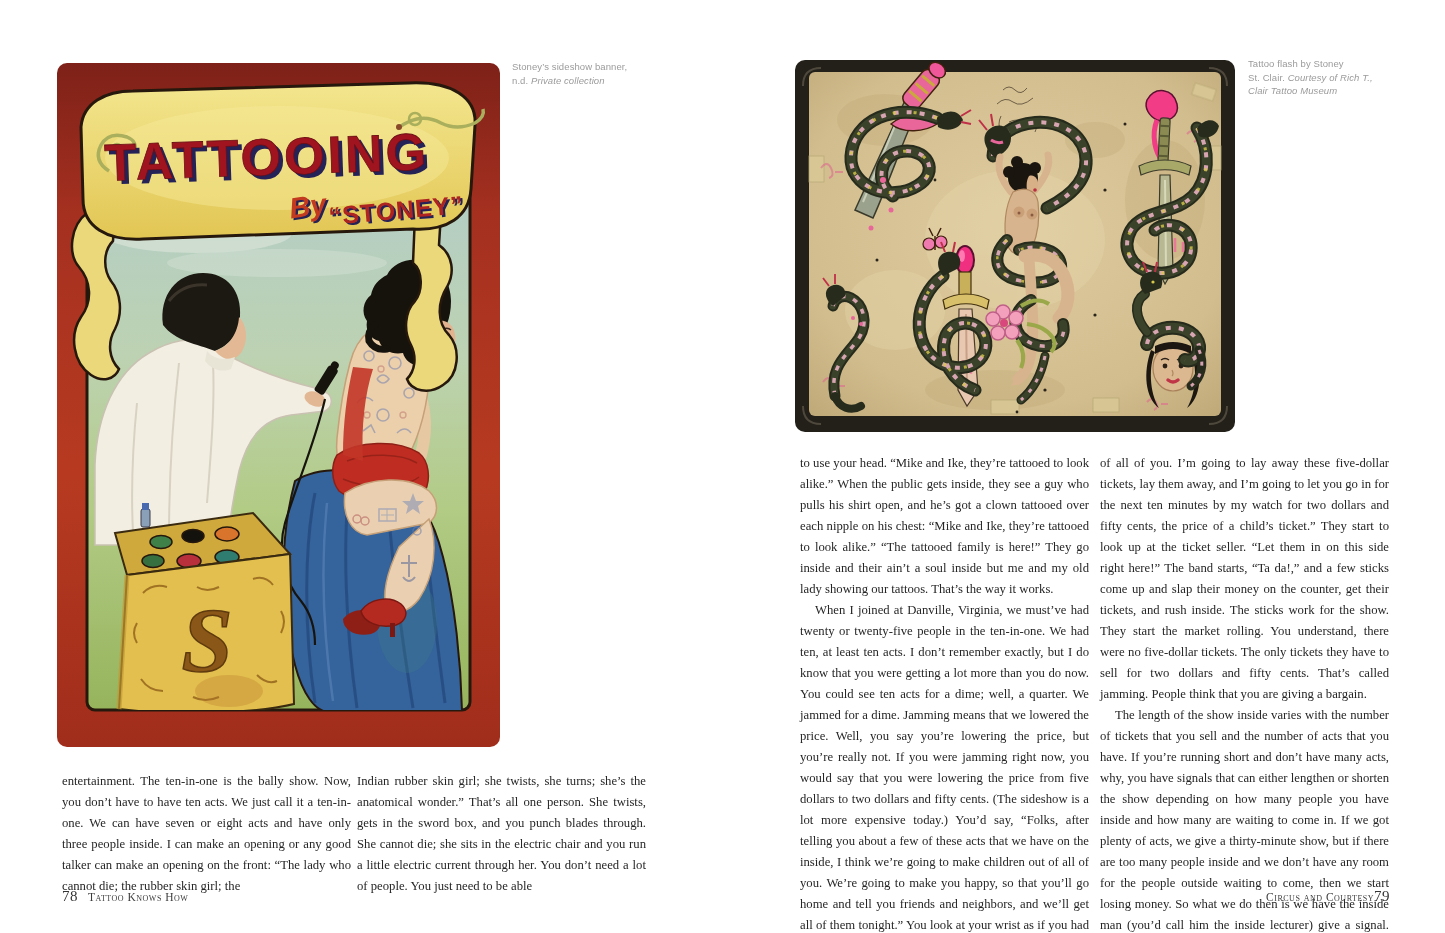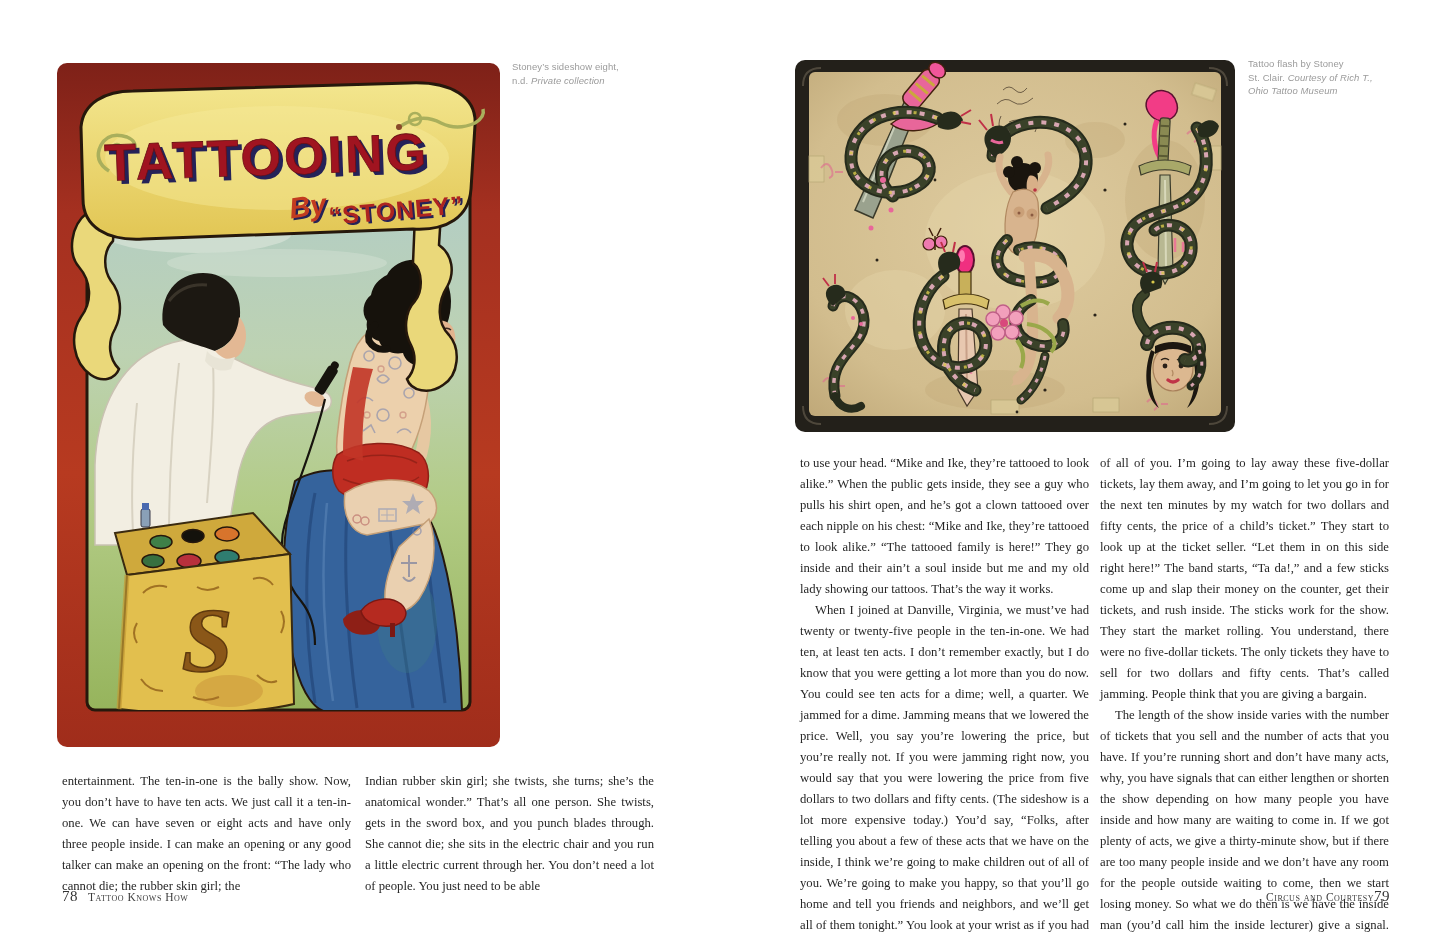--- a/index.html
+++ b/index.html
@@ -20,21 +20,21 @@
   .caption em{font-style:italic;margin-top:10px;}
   .cap-left{left:512px;top:60px;width:135px;}
   .cap-right{left:1248px;top:57px;width:150px;}
   .col{
     width:289px;font-size:12.7px;line-height:21px;text-align:justify;
     hyphens:auto;-webkit-hyphens:auto;color:#262626;
   }
   .col p{margin:0;}
   .col p.indent{text-indent:15px;}
   .col-l1{left:62px;top:771px;}
-  .col-l2{left:365px;top:771px;}
+  .col-l2{left:357px;top:771px;}
   .col-r1{left:800px;top:453px;}
   .col-r2{left:1100px;top:453px;}
   .folio{
     font-size:11.5px;color:#3c3c3c;font-variant:small-caps;letter-spacing:.5px;
   }
   .folio .pagenum{font-variant:normal;font-size:15px;color:#333;}
   .folio-left{left:62px;top:888px;}
   .folio-left .pagenum{margin-right:10px;}
   .folio-right{left:1100px;top:888px;width:290px;text-align:right;}
   .folio-right .pagenum{}
@@ -208,21 +208,21 @@
         <text x="254" y="155" font-size="29" font-style="italic" fill="#252258" transform="rotate(-8 252 152)">By</text>
         <text x="252" y="153" font-size="29" font-style="italic" fill="#c23b20" transform="rotate(-8 252 152)">By</text>
         <text x="342" y="158" font-size="25" letter-spacing="1" fill="#252258" transform="rotate(-5 340 156)">“STONEY”</text>
         <text x="340" y="156" font-size="25" letter-spacing="1" fill="#ad2420" transform="rotate(-5 340 156)">“STONEY”</text>
       </g>
     </g>
   </svg>
 </figure>
 
 <aside class="abs caption cap-left">
-  <span>Stoney’s sideshow eight,</span><br>
+  <span>Stoney’s sideshow banner,</span><br>
   <span>n.d. </span><em>Private collection</em>
 </aside>
 
 <div class="abs col col-l1">
   <p>entertainment. The ten-in-one is the bally show. Now, you don’t have to have ten acts. We just call it a ten-in-one. We can have seven or eight acts and have only three people inside. I can make an opening or any good talker can make an opening on the front: “The lady who cannot die; the rubber skin girl; the</p>
 </div>
 <div class="abs col col-l2">
   <p>Indian rubber skin girl; she twists, she turns; she’s the anatomical wonder.” That’s all one person. She twists, gets in the sword box, and you punch blades through. She cannot die; she sits in the electric chair and you run a little electric current through her. You don’t need a lot of people. You just need to be able</p>
 </div>
 
@@ -444,21 +444,21 @@
         <circle cx="222" cy="352" r="1.4"></circle>
         <circle cx="330" cy="64" r="1.5"></circle>
       <circle cx="140" cy="120" r="1.4"></circle>
     </g>
   </svg>
 </figure>
 
 <aside class="abs caption cap-right">
   <span>Tattoo flash by Stoney</span><br>
   <span>St. Clair. </span><em>Courtesy of Rich T.,</em><br>
-  <em>Ohio Tattoo Museum</em>
+  <em>Clair Tattoo Museum</em>
 </aside>
 
 <div class="abs col col-r1">
   <p>to use your head. “Mike and Ike, they’re tattooed to look alike.” When the public gets inside, they see a guy who pulls his shirt open, and he’s got a clown tattooed over each nipple on his chest: “Mike and Ike, they’re tattooed to look alike.” “The tattooed family is here!” They go inside and their ain’t a soul inside but me and my old lady showing our tattoos. That’s the way it works.</p>
   <p class="indent">When I joined at Danville, Virginia, we must’ve had twenty or twenty-five people in the ten-in-one. We had ten, at least ten acts. I don’t remember exactly, but I do know that you were getting a lot more than you do now. You could see ten acts for a dime; well, a quarter. We jammed for a dime. Jamming means that we lowered the price. Well, you say you’re lowering the price, but you’re really not. If you were jamming right now, you would say that you were lowering the price from five dollars to two dollars and fifty cents. (The sideshow is a lot more expensive today.) You’d say, “Folks, after telling you about a few of these acts that we have on the inside, I think we’re going to make children out of all of you. We’re going to make you happy, so that you’ll go home and tell you friends and neighbors, and we’ll get all of them tonight.” You look at your wrist as if you had a watch. You might have one. You might not. “For the next ten minutes by my watch, we’re going to make kids out</p>
 </div>
 <div class="abs col col-r2">
   <p>of all of you. I’m going to lay away these five-dollar tickets, lay them away, and I’m going to let you go in for the next ten minutes by my watch for two dollars and fifty cents, the price of a child’s ticket.” They start to look up at the ticket seller. “Let them in on this side right here!” The band starts, “Ta da!,” and a few sticks come up and slap their money on the counter, get their tickets, and rush inside. The sticks work for the show. They start the market rolling. You understand, there were no five-dollar tickets. The only tickets they have to sell for two dollars and fifty cents. That’s called jamming. People think that you are giving a bargain.</p>
   <p class="indent">The length of the show inside varies with the number of tickets that you sell and the number of acts that you have. If you’re running short and don’t have many acts, why, you have signals that can either lengthen or shorten the show depending on how many people you have inside and how many are waiting to come in. If we got plenty of acts, we give a thirty-minute show, but if there are too many people inside and we don’t have any room for the people outside waiting to come, then we start losing money. So what we do then is we have the inside man (you’d call him the inside lecturer) give a signal. He crosses his arms, and that means cut like scissors, shorten the show. “Skip a few acts, give them only</p>
 </div>

